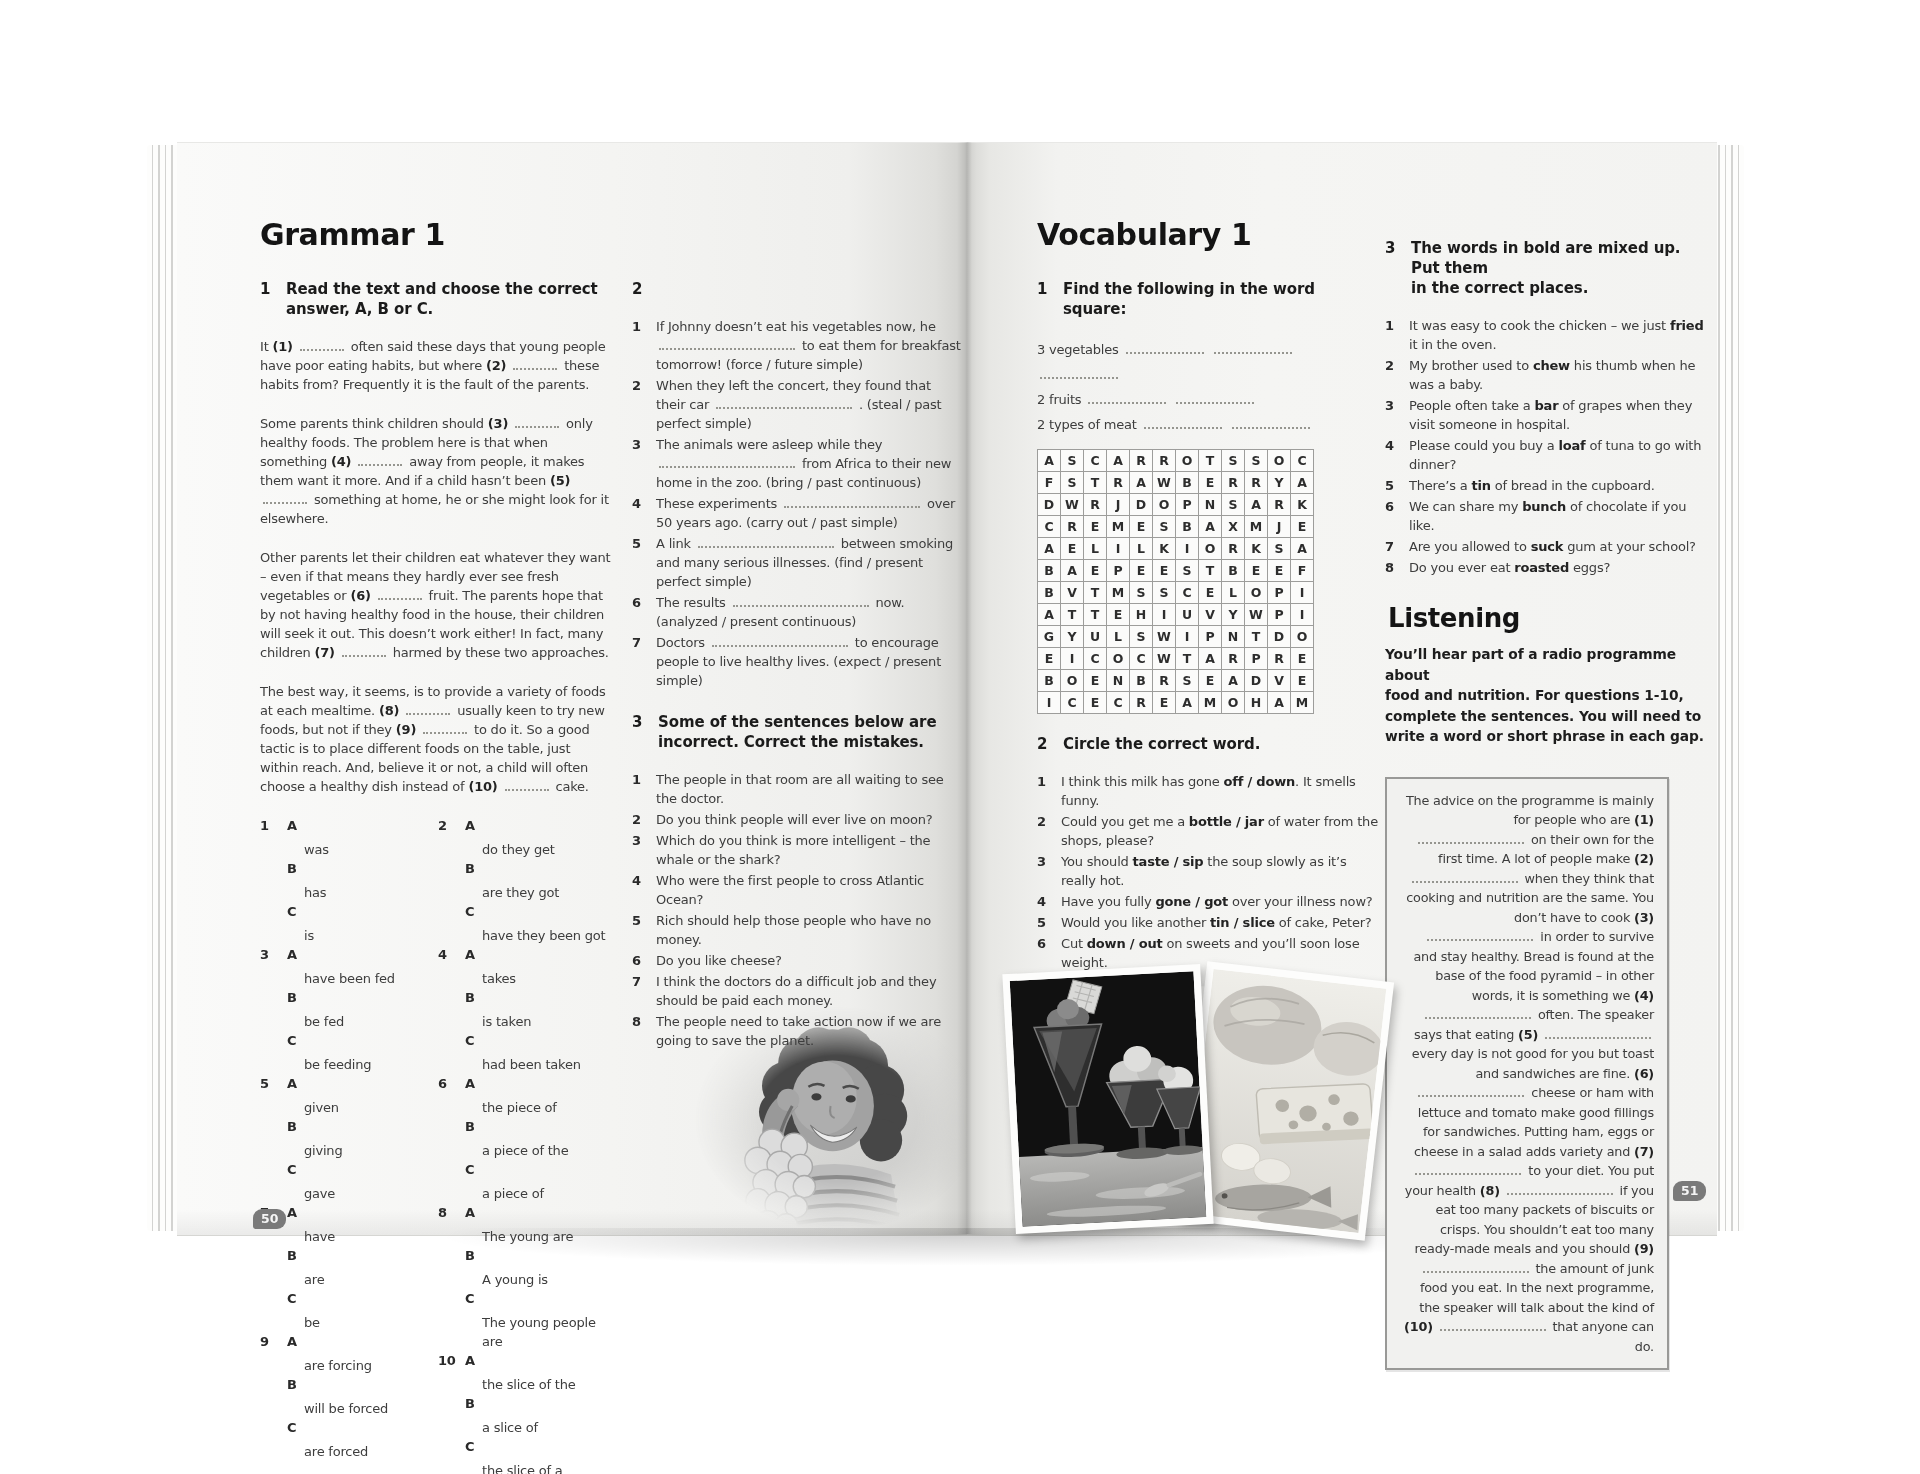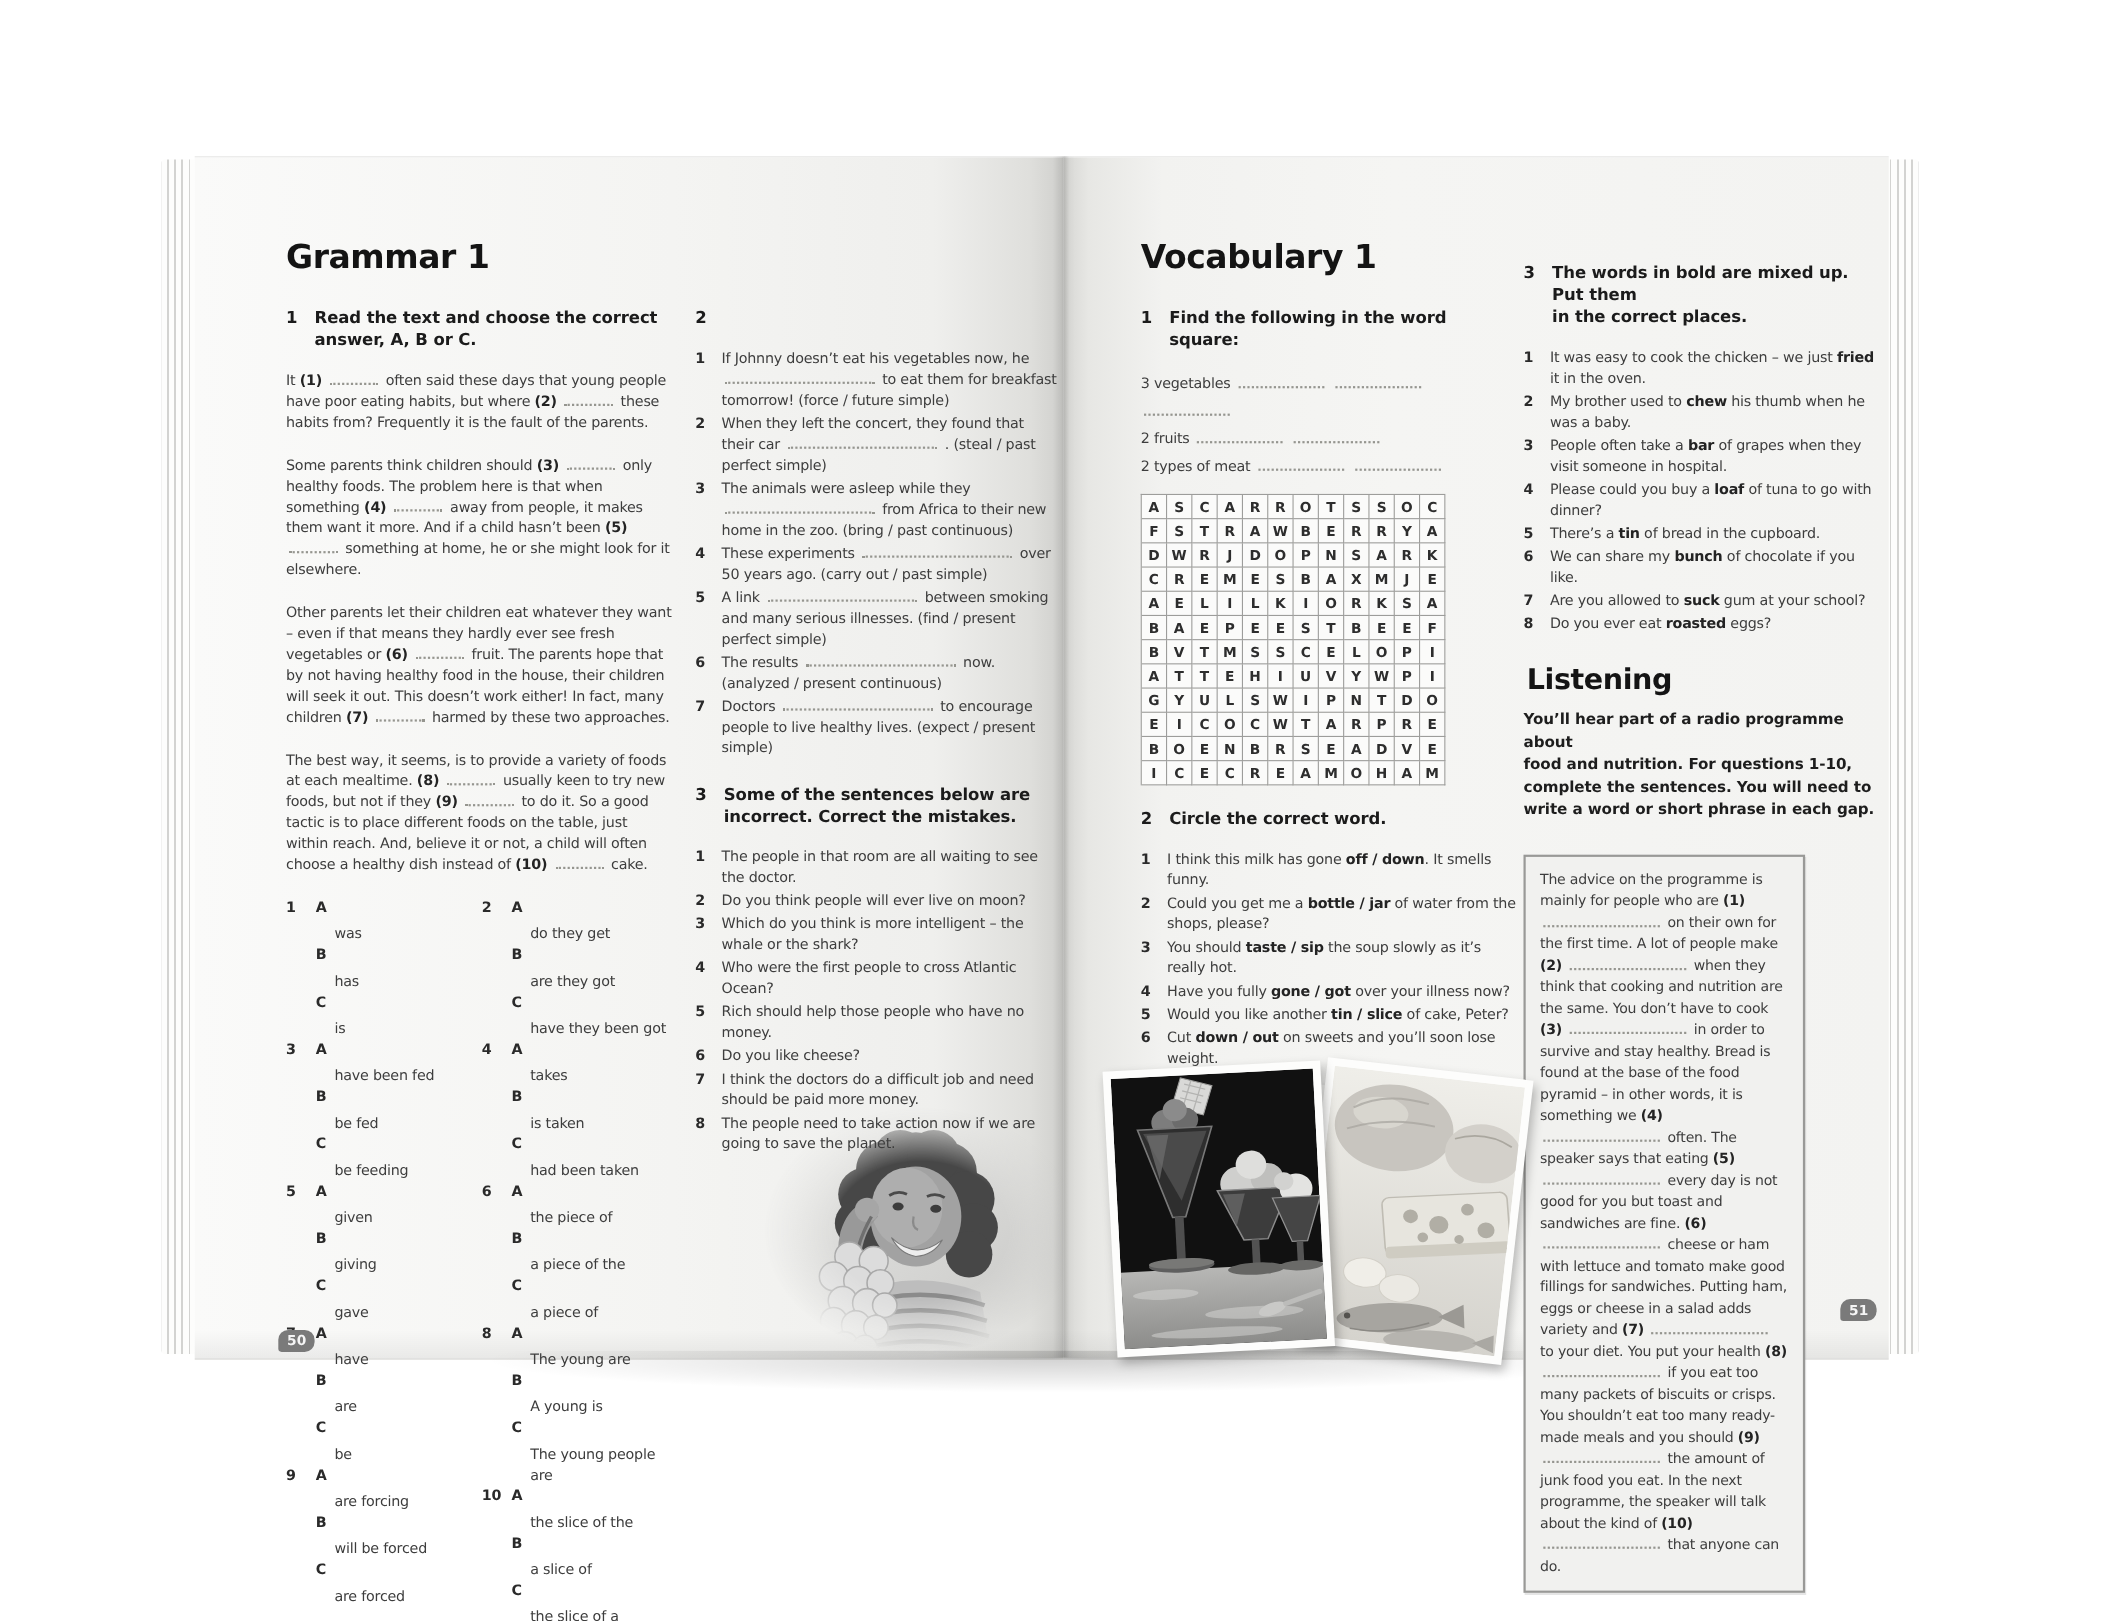--- a/index.html
+++ b/index.html
@@ -59,23 +59,23 @@
   .finditems{line-height:25px;margin-bottom:4px;}
   .wsgrid{display:grid;grid-template-columns:repeat(12,23px);grid-auto-rows:22px;
     width:fit-content;margin:12px 0 20px 0;background:#fbfbfa;
     border-left:1px solid #9d9d9b;border-top:1px solid #9d9d9b;}
   .wscell{border-right:1px solid #9d9d9b;border-bottom:1px solid #9d9d9b;
     display:flex;align-items:center;justify-content:center;
     font-weight:bold;font-size:12.5px;color:#2d2d2d;letter-spacing:0;}
 
   .lhead{font-weight:800;font-size:26px;color:#141414;letter-spacing:-0.4px;margin:32px 0 16px 3px;}
   .lintro{font-weight:bold;font-size:13.8px;line-height:20.5px;color:#1d1d1d;margin-bottom:30px;white-space:pre-line;letter-spacing:-0.1px;}
-  .lbox{width:256px;box-sizing:border-box;border:2px solid #98981f;border-color:#999997;background:#f1f1ef;
+  .lbox{width:284px;box-sizing:border-box;border:2px solid #98981f;border-color:#999997;background:#f1f1ef;
     padding:12px 13px;font-size:12.8px;line-height:19.5px;color:#3d3d3d;
-    box-shadow:1px 2px 0 rgba(0,0,0,0.10);}
+    box-shadow:1px 2px 0 rgba(0,0,0,0.10);text-align:right;}
 
   .pnum{position:absolute;background:#7a7a7a;color:#f5f5f5;font-size:12.5px;font-weight:bold;
     padding:2px 8px 3px 8px;border-radius:9px 9px 9px 3px;z-index:6;}
   .p50{left:76px;bottom:6px;}
   .p51{left:706px;bottom:34px;}
 
   .photo{position:absolute;background:#fdfdfc;box-shadow:3px 5px 10px rgba(0,0,0,0.28);padding:7px;}
   .ph-card{left:152px;top:845px;width:230px;height:230px;transform:rotate(3deg);background:#f8f8f6;
     box-shadow:2px 3px 8px rgba(0,0,0,0.18);z-index:3;padding:0;}
   .ph-food{left:225px;top:828px;width:174px;height:246px;transform:rotate(6.5deg);z-index:4;}
@@ -400,21 +400,21 @@
             <div class="ibody">Rich should help those people who have no money.</div>
           </div>
 
           <div class="item">
             <span class="inum">6</span>
             <div class="ibody">Do you like cheese?</div>
           </div>
 
           <div class="item">
             <span class="inum">7</span>
-            <div class="ibody">I think the doctors do a difficult job and need should be paid more money.</div>
+            <div class="ibody">I think the doctors do a difficult job and they should be paid each money.</div>
           </div>
 
           <div class="item">
             <span class="inum">8</span>
             <div class="ibody">The people need to take action now if we are going to save the planet.</div>
           </div>
         </div>
     </div>
 
     <div class="girlwrap">

